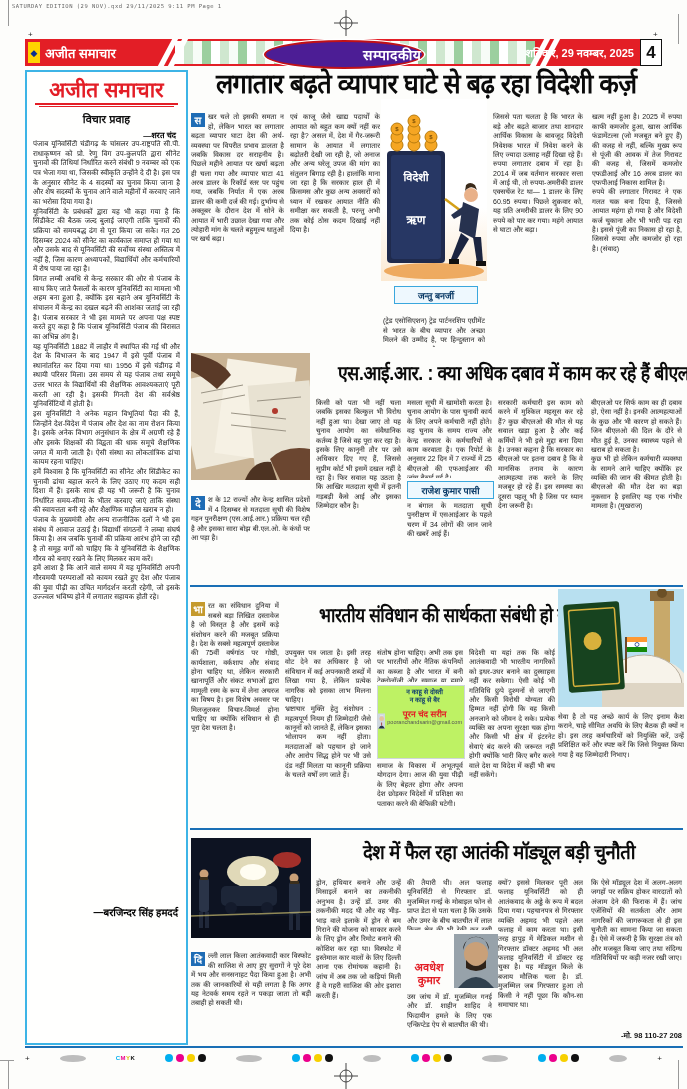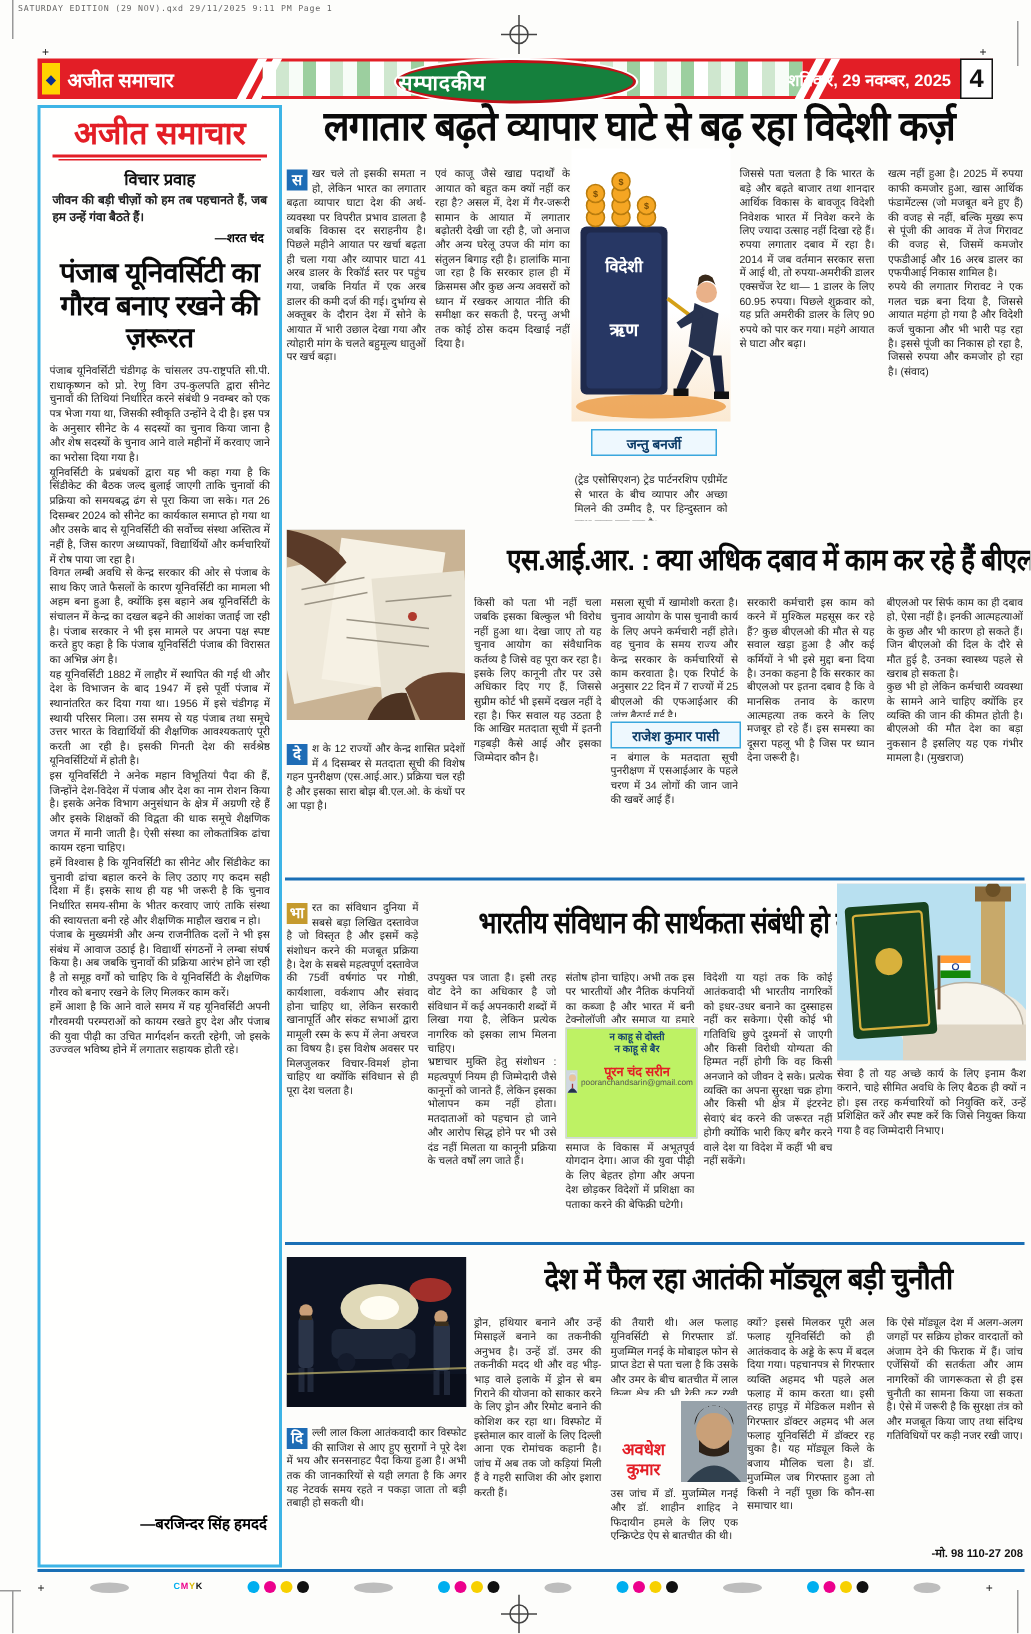--- a/index.html
+++ b/index.html
@@ -11,22 +11,22 @@
   .printline{left:12px;top:3px;font:5.5px "DejaVu Sans Mono",monospace;color:#666;letter-spacing:.5px;}
   .cropline{background:#999;}
   .regmark{color:#555;}
   
   .banner{left:25px;top:39px;width:637px;height:27px;background:#e31e26;display:flex;align-items:center;overflow:visible;}
   .logo-box{width:12px;height:21px;background:#ffd400;margin-left:3px;display:flex;align-items:center;justify-content:center;color:#0a2e8f;font-size:9px;}
   .masthead-banner{color:#fff;font-weight:700;font-size:13px;margin-left:5px;white-space:nowrap;}
   .checker{position:absolute;left:150px;top:2px;width:360px;height:23px;
      background:repeating-linear-gradient(90deg,#ffffff 0 9px,#cfe7cf 9px 18px,#f7fcf7 18px 27px,#9ccf9f 27px 36px);}
   .slash{position:absolute;top:0;width:6px;height:27px;background:#fff;transform:skewX(-28deg);}
-  .oval{position:absolute;left:50%;top:1px;transform:translateX(-50%);width:156px;height:25px;background:#15803d;
-        border-radius:50%;display:flex;align-items:center;justify-content:flex-start;border:2px solid #c01118;box-shadow:0 0 0 1.5px #fff;}
+  .oval{position:absolute;left:50%;top:1px;transform:translateX(-50%);width:156px;height:25px;background:#4c1d95;
+        border-radius:50%;display:flex;align-items:center;justify-content:flex-end;border:2px solid #c01118;box-shadow:0 0 0 1.5px #fff;}
   .oval span{color:#fff;font-weight:700;font-size:14px;letter-spacing:.5px;}
   .dateline{position:absolute;right:28px;top:0;height:27px;display:flex;align-items:center;color:#fff;font-weight:700;font-size:11px;white-space:nowrap;}
   .pagebox{position:absolute;right:0;top:0;width:22px;height:27px;background:#fff;border:1px solid #111;box-sizing:border-box;
            display:flex;align-items:center;justify-content:center;font-size:17px;font-weight:700;color:#111;}
   .corner-plus{font-size:8px;color:#222;}
   
   .sidebar{left:25px;top:70px;width:163px;height:975px;border:2px solid #3db4e6;box-sizing:border-box;background:#fffffe;padding:4px 6px;overflow:hidden;}
   .side-masthead{color:#e31e26;font-weight:800;font-size:21px;text-align:center;border-bottom:2px solid #e31e26;padding-bottom:2px;margin:2px 2px 1px;line-height:1.1;}
   .side-masthead-rule{height:1px;background:#e31e26;margin:1px 6px 4px;}
   .vichar-title{font-size:11px;font-weight:700;text-align:center;margin:2px 0 3px;color:#111;}
@@ -97,23 +97,21 @@
       <span>सम्पादकीय</span>
     </div>
     <div class="dateline">शनिवार, 29 नवम्बर, 2025</div>
     <div class="pagebox">4</div>
   </div>
 
   <div class="abs sidebar">
     <div class="side-masthead">अजीत समाचार</div>
     <div class="side-masthead-rule"></div>
     <div class="vichar-title">विचार प्रवाह</div>
-    <div class="quote">जीवन की बड़ी चीज़ों को हम तब पहचानते हैं, जब हम उन्हें गंवा बैठते हैं।</div>
     <div class="quote-attr">—शरत चंद</div>
-    <div class="side-headline">पंजाब यूनिवर्सिटी का गौरव बनाए रखने की ज़रूरत</div>
     <div class="side-body">पंजाब यूनिवर्सिटी चंडीगढ़ के चांसलर उप-राष्ट्रपति सी.पी. राधाकृष्णन को प्रो. रेणु विग उप-कुलपति द्वारा सीनेट चुनावों की तिथियां निर्धारित करने संबंधी 9 नवम्बर को एक पत्र भेजा गया था, जिसकी स्वीकृति उन्होंने दे दी है। इस पत्र के अनुसार सीनेट के 4 सदस्यों का चुनाव किया जाना है और शेष सदस्यों के चुनाव आने वाले महीनों में करवाए जाने का भरोसा दिया गया है।
 यूनिवर्सिटी के प्रबंधकों द्वारा यह भी कहा गया है कि सिंडीकेट की बैठक जल्द बुलाई जाएगी ताकि चुनावों की प्रक्रिया को समयबद्ध ढंग से पूरा किया जा सके। गत 26 दिसम्बर 2024 को सीनेट का कार्यकाल समाप्त हो गया था और उसके बाद से यूनिवर्सिटी की सर्वोच्च संस्था अस्तित्व में नहीं है, जिस कारण अध्यापकों, विद्यार्थियों और कर्मचारियों में रोष पाया जा रहा है।
 विगत लम्बी अवधि से केन्द्र सरकार की ओर से पंजाब के साथ किए जाते फैसलों के कारण यूनिवर्सिटी का मामला भी अहम बना हुआ है, क्योंकि इस बहाने अब यूनिवर्सिटी के संचालन में केन्द्र का दखल बढ़ने की आशंका जताई जा रही है। पंजाब सरकार ने भी इस मामले पर अपना पक्ष स्पष्ट करते हुए कहा है कि पंजाब यूनिवर्सिटी पंजाब की विरासत का अभिन्न अंग है।
 यह यूनिवर्सिटी 1882 में लाहौर में स्थापित की गई थी और देश के विभाजन के बाद 1947 में इसे पूर्वी पंजाब में स्थानांतरित कर दिया गया था। 1956 में इसे चंडीगढ़ में स्थायी परिसर मिला। उस समय से यह पंजाब तथा समूचे उत्तर भारत के विद्यार्थियों की शैक्षणिक आवश्यकताएं पूरी करती आ रही है। इसकी गिनती देश की सर्वश्रेष्ठ यूनिवर्सिटियों में होती है।
 इस यूनिवर्सिटी ने अनेक महान विभूतियां पैदा की हैं, जिन्होंने देश-विदेश में पंजाब और देश का नाम रोशन किया है। इसके अनेक विभाग अनुसंधान के क्षेत्र में अग्रणी रहे हैं और इसके शिक्षकों की विद्वता की धाक समूचे शैक्षणिक जगत में मानी जाती है। ऐसी संस्था का लोकतांत्रिक ढांचा कायम रहना चाहिए।
 हमें विश्वास है कि यूनिवर्सिटी का सीनेट और सिंडीकेट का चुनावी ढांचा बहाल करने के लिए उठाए गए कदम सही दिशा में हैं। इसके साथ ही यह भी जरूरी है कि चुनाव निर्धारित समय-सीमा के भीतर करवाए जाएं ताकि संस्था की स्वायत्तता बनी रहे और शैक्षणिक माहौल खराब न हो।
 पंजाब के मुख्यमंत्री और अन्य राजनीतिक दलों ने भी इस संबंध में आवाज उठाई है। विद्यार्थी संगठनों ने लम्बा संघर्ष किया है। अब जबकि चुनावों की प्रक्रिया आरंभ होने जा रही है तो समूह वर्गों को चाहिए कि वे यूनिवर्सिटी के शैक्षणिक गौरव को बनाए रखने के लिए मिलकर काम करें।
 हमें आशा है कि आने वाले समय में यह यूनिवर्सिटी अपनी गौरवमयी परम्पराओं को कायम रखते हुए देश और पंजाब की युवा पीढ़ी का उचित मार्गदर्शन करती रहेगी, जो इसके उज्ज्वल भविष्य होने में लगातार सहायक होती रहे।</div>
     <div class="signature">—बरजिन्दर सिंह हमदर्द</div>
   </div>

